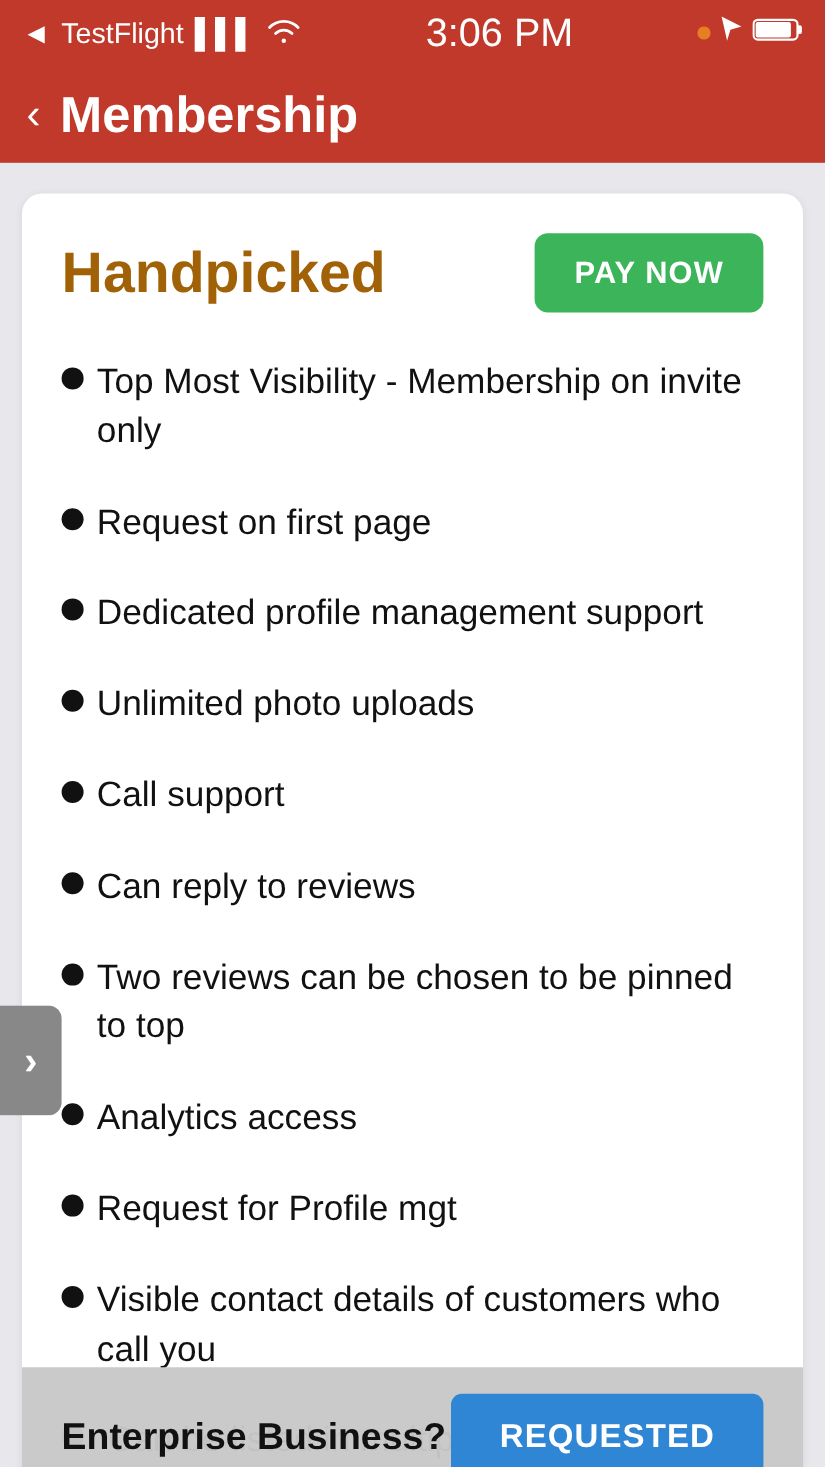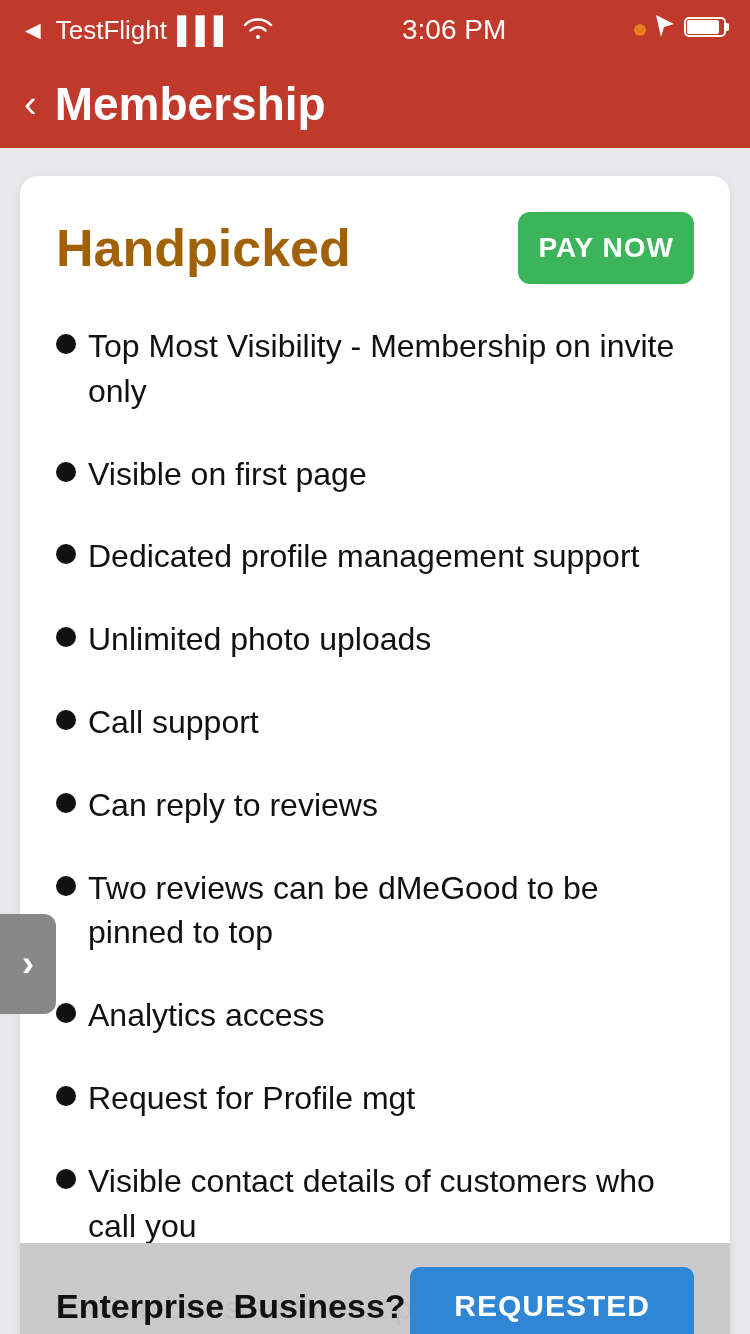--- a/index.html
+++ b/index.html
@@ -25,21 +25,21 @@
       color: white;
       font-size: 26px;
       font-weight: 500;
     }
     .status-left {
       display: flex;
       align-items: center;
       gap: 10px;
     }
     .status-center {
-      font-size: 28px;
+      font-size: 36px;
       font-weight: 500;
     }
     .status-right {
       display: flex;
       align-items: center;
       gap: 8px;
     }
 
     
     .nav-bar {
@@ -87,21 +87,21 @@
     .plan-name {
       font-size: 52px;
       font-weight: 700;
       color: #a16207;
     }
     .pay-now-btn {
       background-color: #3cb55a;
       color: white;
       border: none;
       border-radius: 12px;
-      padding: 20px 20px;
+      padding: 20px 36px;
       font-size: 28px;
       font-weight: 700;
       letter-spacing: 1px;
       cursor: pointer;
       text-transform: uppercase;
     }
 
     
     .features-list {
       list-style: none;
@@ -256,41 +256,41 @@
       <button class="pay-now-btn">PAY NOW</button>
     </div>
 
     <ul class="features-list">
       <li>
         <span class="bullet"></span>
         <span>Top Most Visibility - Membership on invite only</span>
       </li>
       <li>
         <span class="bullet"></span>
-        <span>Visible on first page</span>
+        <span>Request on first page</span>
       </li>
       <li>
         <span class="bullet"></span>
         <span>Dedicated profile management support</span>
       </li>
       <li>
         <span class="bullet"></span>
         <span>Unlimited photo uploads</span>
       </li>
       <li>
         <span class="bullet"></span>
         <span>Call support</span>
       </li>
       <li style="position:relative;">
         <span class="bullet"></span>
         <span>Can reply to reviews</span>
       </li>
       <li>
         <span class="bullet"></span>
-        <span>Two reviews can be dMeGood to be pinned to top</span>
+        <span>Two reviews can be chosen to be pinned to top</span>
       </li>
       <li>
         <span class="bullet"></span>
         <span>Analytics access</span>
       </li>
       <li>
         <span class="bullet"></span>
         <span>Request for Profile mgt</span>
       </li>
       <li>

